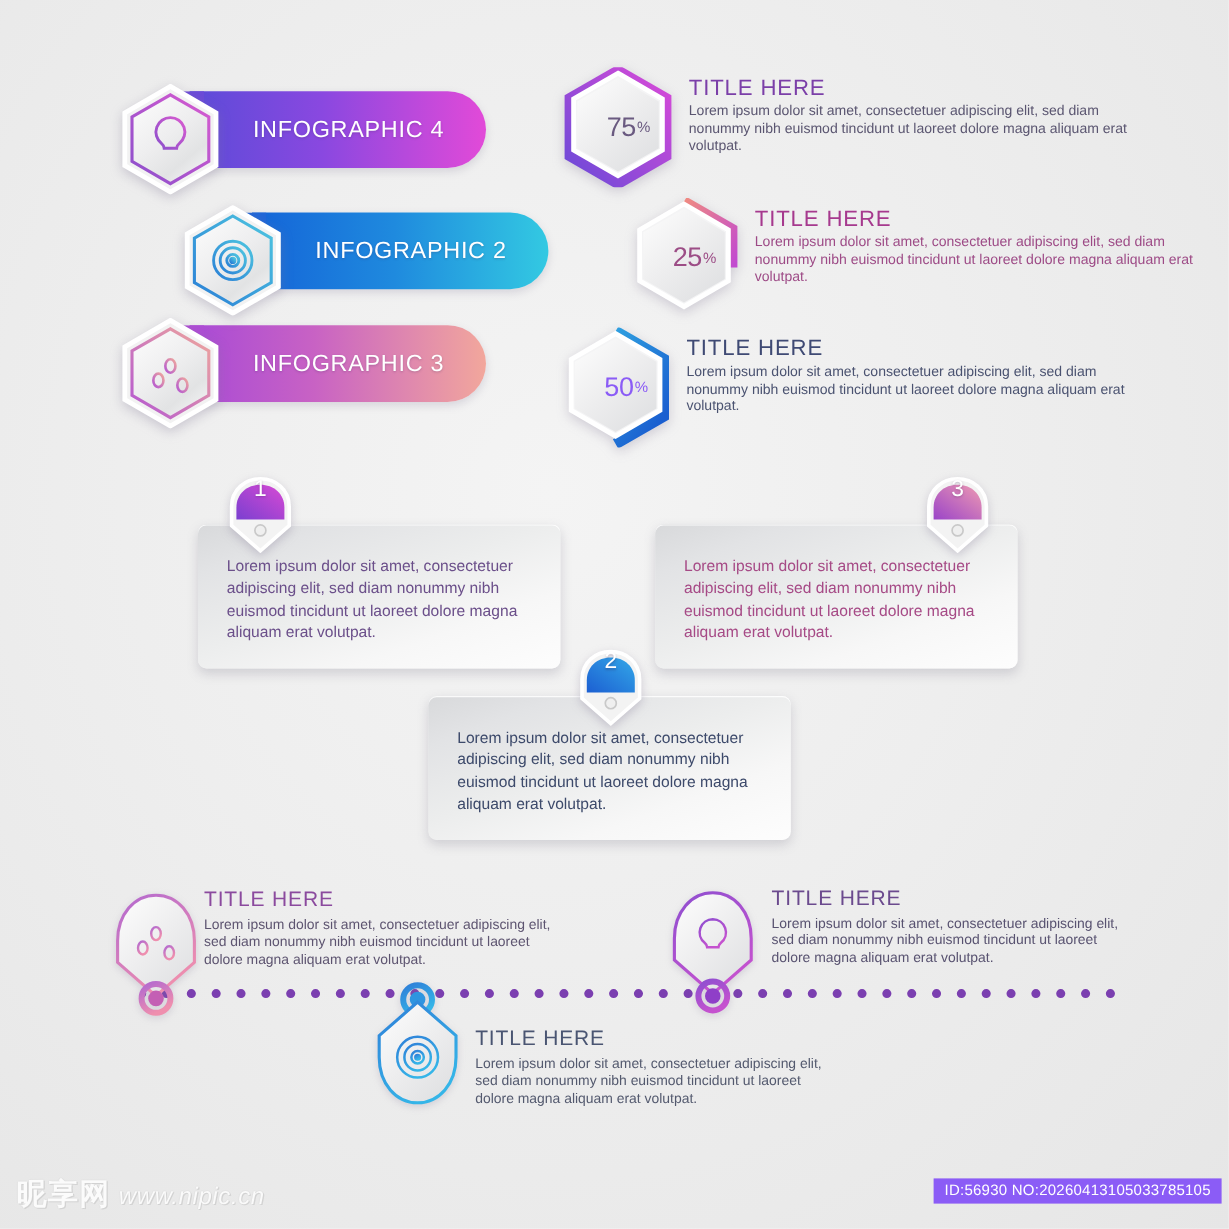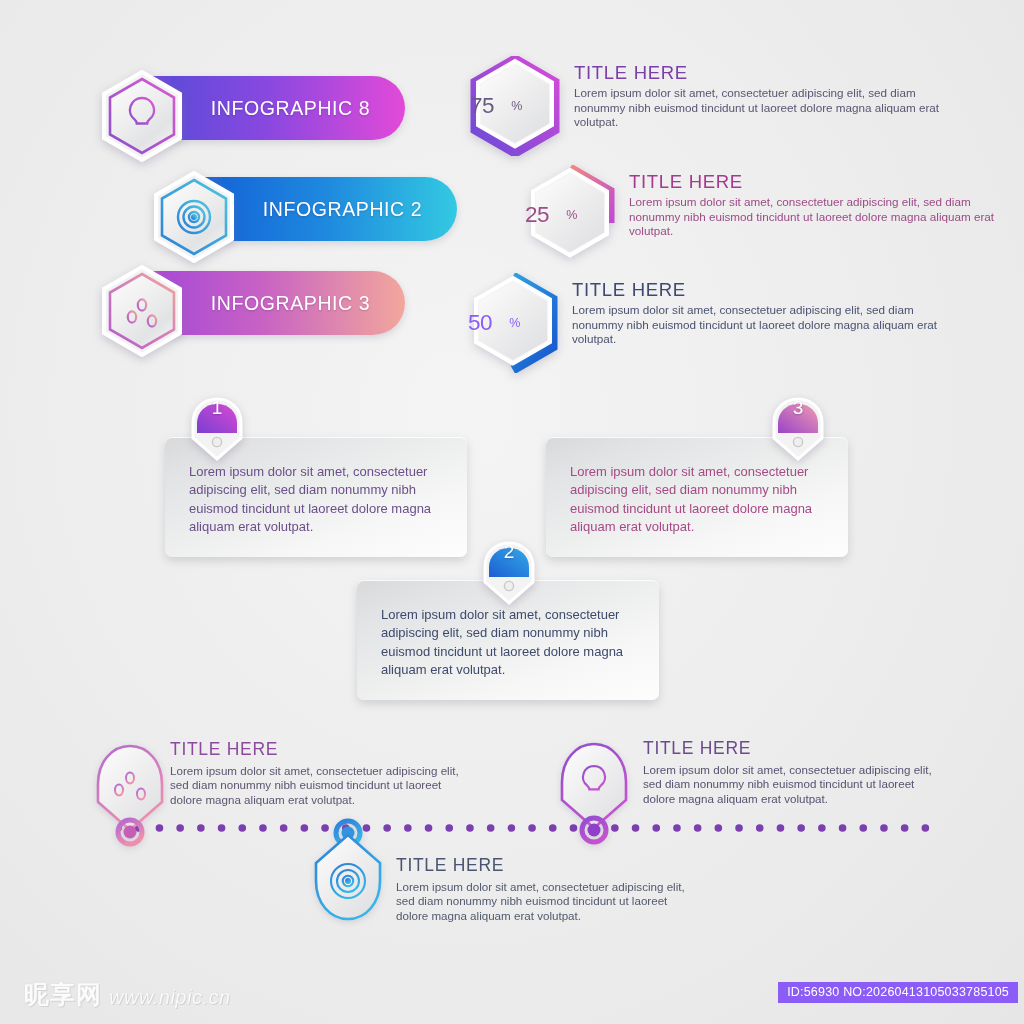--- a/index.html
+++ b/index.html
@@ -35,22 +35,22 @@
     width: 84px; height: 92px; z-index: 3;
     filter: drop-shadow(0 3px 5px rgba(130,120,150,.35));
   }
 
   
   .pct-block { position: absolute; }
   .pct-hex { position: absolute; left: 0; top: 0; width: 90px; height: 100px;
              filter: drop-shadow(0 3px 5px rgba(130,120,150,.32)); }
   .pct-text {
     position: absolute; left: 0; top: 0; width: 72px; height: 100px;
-    display: flex; align-items: center; justify-content: flex-start;
-    font-size: 22.5px; letter-spacing: -.4px; z-index: 4; gap: 16px;
+    display: flex; align-items: center; justify-content: flex-end;
+    font-size: 22.5px; letter-spacing: -.4px; z-index: 4;
   }
   .pct-text sup { font-size: 12.5px; vertical-align: super; margin-left: 1px; letter-spacing: 0; }
   .pct-body { position: absolute; left: 104px; top: 6px; width: 380px; }
   .pct-title { font-size: 18.5px; letter-spacing: .7px; margin-bottom: 2px; }
   .pct-para { font-size: 11.7px; line-height: 14.6px; }
 
   
   .card {
     position: absolute; border-radius: 7px;
     background: linear-gradient(160deg,#d8d9db 0%,#e2e3e5 18%,#eceded 46%,#f7f7f7 72%,#fdfdfd 100%);
@@ -64,21 +64,21 @@
              text-shadow: 0 1px 2px rgba(50,30,80,.3); }
 
   
   .tl-title { position: absolute; font-size: 17.5px; letter-spacing: .7px; }
   .tl-para { position: absolute; font-size: 11.6px; line-height: 14.4px; }
   .tl-pin { position: absolute; width: 76px; height: 112px; z-index: 4;
             filter: drop-shadow(0 2px 3px rgba(130,120,150,.25)); }
   .dotline { position: absolute; left: 118px; top: 823px; width: 824px; height: 10px; z-index: 1; }
 
   
-  .wm { position: absolute; left: 24px; top: 978px; display: flex; align-items: flex-end; gap: 7px; z-index: 9; }
+  .wm { position: absolute; left: 14px; top: 978px; display: flex; align-items: flex-end; gap: 7px; z-index: 9; }
   .wm-cn { font-size: 25px; font-weight: bold; color: rgba(255,255,255,.92);
            text-shadow: 0 0 1px #c9c9c9, 1px 1px 0 #d4d4d4; letter-spacing: 1px;
            font-family: "DejaVu Sans", sans-serif; }
   .wm-url { font-size: 20px; font-style: italic; color: rgba(255,255,255,.9);
             text-shadow: 0 0 1px #c9c9c9, 1px 1px 0 #d4d4d4; letter-spacing: .5px; padding-bottom: 2px; }
   .idtag { position: absolute; right: 6px; top: 982px; background: #8b5cf6; color: #ffffff;
            font-size: 12.5px; padding: 3px 9px 4px; letter-spacing: .2px; z-index: 9; }
 </style>
 </head>
 <body>
@@ -164,21 +164,21 @@
           <stop offset="1" stop-color="#c552cf"></stop>
         </linearGradient>
     </defs>
   </svg>
 
   <div class="bar-row" style="left:100px; top:70px;">
     <div class="bar-pill" style="background:linear-gradient(90deg,#5b4bd8 0%,#8a48e0 45%,#e24ad8 100%);">
       <svg class="chev" viewBox="0 0 30 64" preserveAspectRatio="none">
         <polygon points="12,0 30,0 30,64 12,64 0,32" fill="#6b4ad8"></polygon>
       </svg>
-      <div class="bar-label">INFOGRAPHIC 8</div>
+      <div class="bar-label">INFOGRAPHIC 4</div>
     </div>
     <svg class="hexbtn" viewBox="0 0 84 92">
       <polygon points="42,2 80,24 80,68 42,90 4,68 4,24" fill="#f2f2f2" stroke="#ffffff" stroke-width="4"></polygon>
       <polygon points="42,9 74,27.5 74,64.5 42,83 10,64.5 10,27.5" fill="url(#gface)" stroke="url(#gh1)" stroke-width="2.6"></polygon>
       <g fill="none" stroke="url(#gh1)" stroke-width="2.4" stroke-linecap="round">
         <path d="M42 28 a12 12 0 0 1 7.5 21.4 c-1.6 1.3 -2.2 2.6 -2.3 4.1 h-10.4 c-.1 -1.5 -.7 -2.8 -2.3 -4.1 A12 12 0 0 1 42 28z"></path>
         <line x1="36.6" y1="58" x2="47.4" y2="58"></line>
         <line x1="37.4" y1="62" x2="46.6" y2="62"></line>
         <line x1="39.2" y1="66" x2="44.8" y2="66"></line>
       </g>

